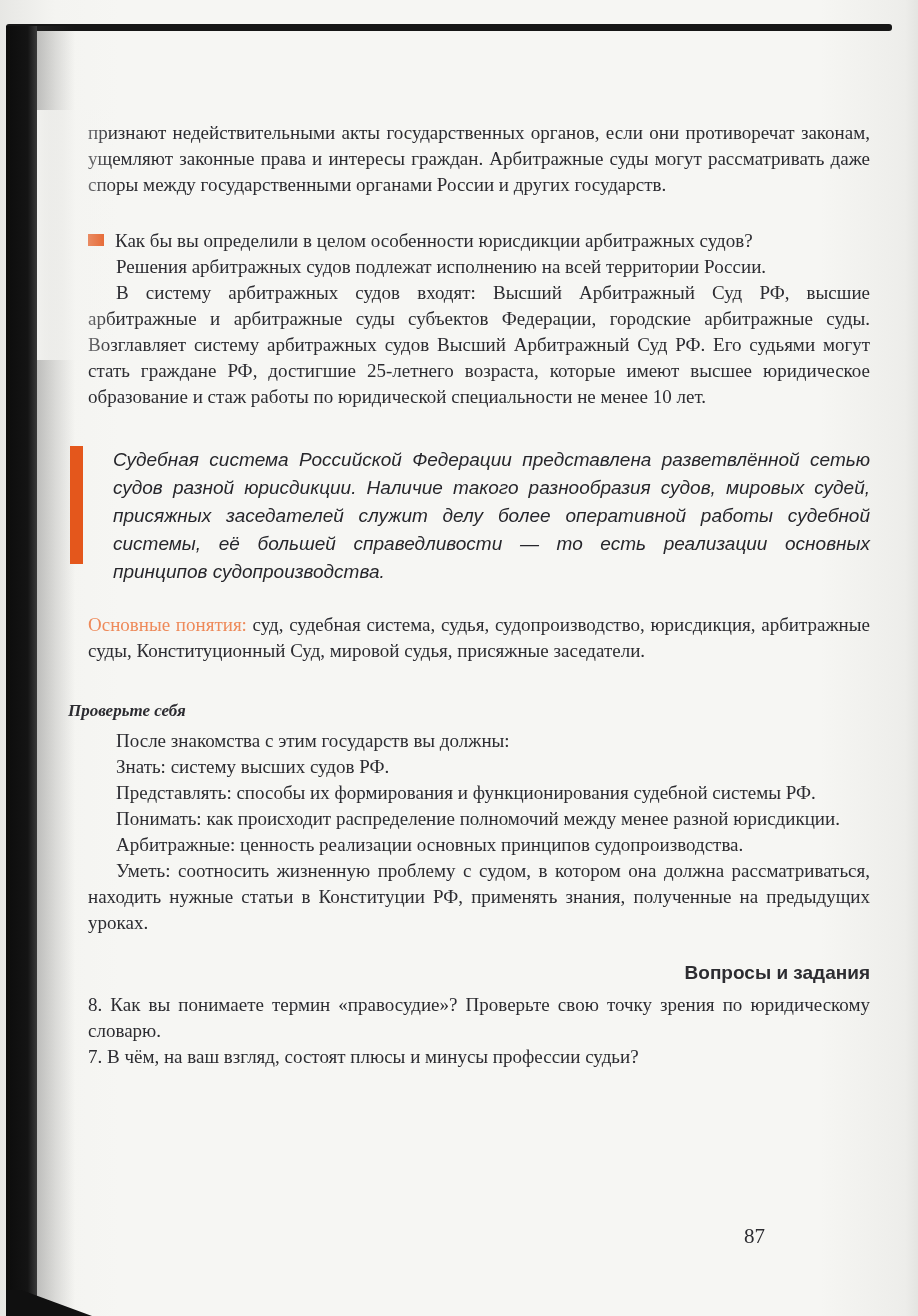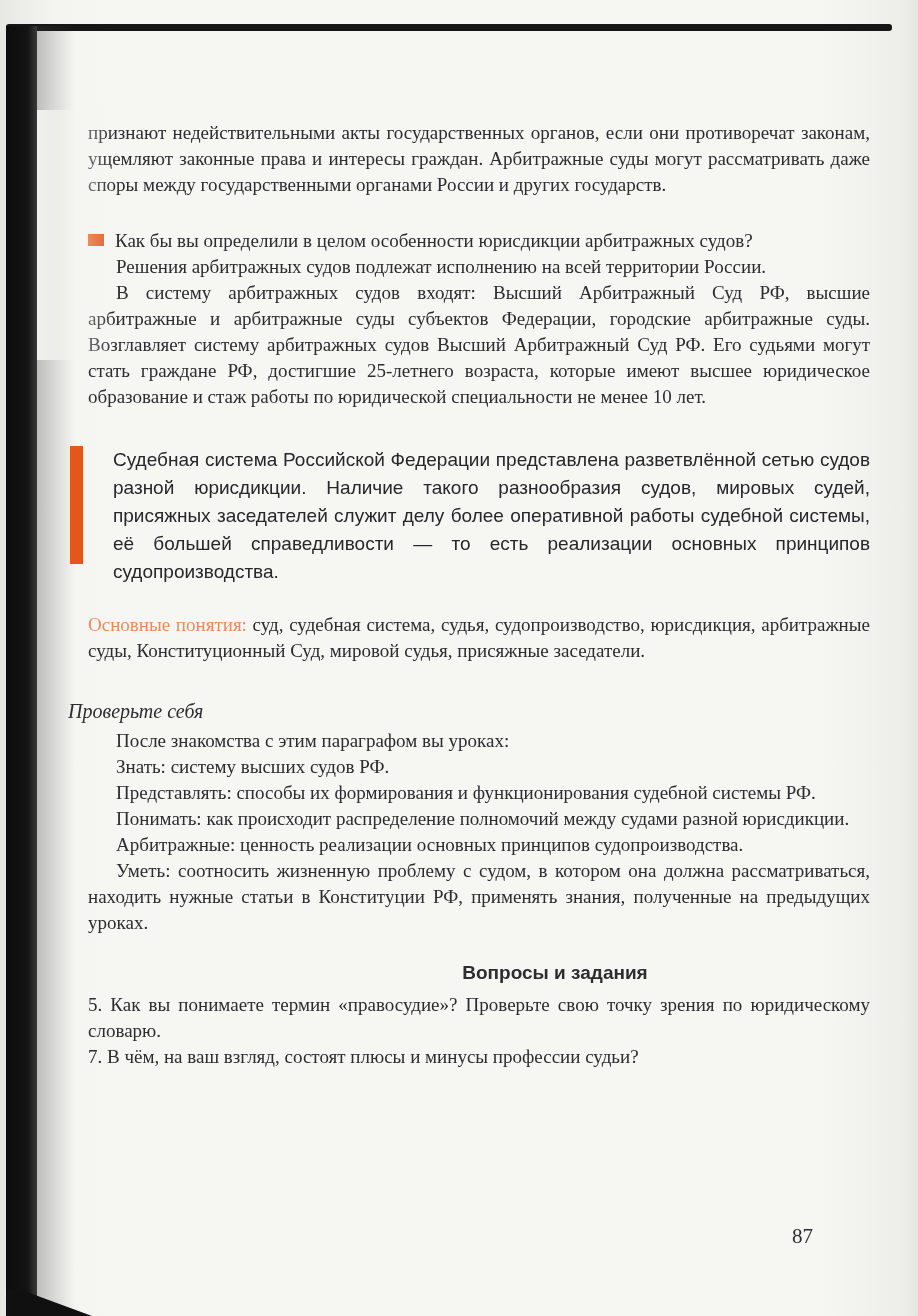--- a/index.html
+++ b/index.html
@@ -53,39 +53,39 @@
   }
   .summary-block {
     display:flex; margin:36px 0 26px -18px;
   }
   .summary-bar {
     flex:none; width:13px; background:var(--accent,#e4571c);
     margin-right:30px; margin-bottom:22px;
   }
   .summary-text {
     font-family:"Liberation Sans", sans-serif;
-    font-size:19px; line-height:28px; color:#26262b; text-align:justify;
+    font-size:19px; line-height:28px; color:#26262b; text-align:justify;font-style:italic;
   }
   .key-concepts { }
   .key-label { color:var(--keycolor,#ee8a5a); }
   .check-heading {
-    font-style:italic; font-weight:normal; font-size:20px;
+    font-style:italic; font-weight:bold; font-size:17px;
     margin:34px 0 4px -20px; text-align:left; text-indent:0;
   }
   .check-intro { text-indent:28px; }
   .check-item { text-indent:28px; }
   .check-item .lead { }
   .q-heading {
     font-family:"Liberation Sans", sans-serif;
     font-weight:bold; font-size:19px;
-    margin:24px 0 6px; padding-left:152px; text-align:center; text-indent:0;
+    margin:24px 0 6px; padding-left:152px; text-align:right; text-indent:0;
   }
   .question { text-indent:0; }
   .page-number {
-    position:absolute; left:792px; top:1224px;
+    position:absolute; left:744px; top:1224px;
     font-size:21px; color:#2c2c31;
   }
 </style>
 </head>
 <body>
 
 <div class="scan-page">
 
   <div class="edge-top"></div>
   <div class="edge-left"></div>
@@ -109,41 +109,41 @@
       <div class="summary-bar"></div>
       <div class="summary-text">Судебная система Российской Федерации представлена разветвлённой сетью судов разной юрисдикции. Наличие такого разнообразия судов, мировых судей, присяжных заседателей служит делу более оперативной работы судебной системы, её большей справедливости — то есть реализации основных принципов судопроизводства.</div>
     </div>
 
     <p class="key-concepts">
       <span class="key-label">Основные понятия:</span><span> суд, судебная система, судья, судопроизводство, юрисдикция, арбитражные суды, Конституционный Суд, мировой судья, присяжные заседатели.</span>
     </p>
 
     <p class="check-heading">Проверьте себя</p>
 
-    <p class="check-intro">После знакомства с этим параграфом вы уроках:</p>
+    <p class="check-intro">После знакомства с этим государств вы должны:</p>
 
     <p class="check-item">
       <span class="lead">Знать:</span><span> систему высших судов РФ.</span>
     </p>
     <p class="check-item">
       <span class="lead">Представлять:</span><span> способы их формирования и функционирования судебной системы РФ.</span>
     </p>
     <p class="check-item">
-      <span class="lead">Понимать:</span><span> как происходит распределение полномочий между судами разной юрисдикции.</span>
+      <span class="lead">Понимать:</span><span> как происходит распределение полномочий между менее разной юрисдикции.</span>
     </p>
     <p class="check-item">
       <span class="lead">Арбитражные:</span><span> ценность реализации основных принципов судопроизводства.</span>
     </p>
     <p class="check-item">
       <span class="lead">Уметь:</span><span> соотносить жизненную проблему с судом, в котором она должна рассматриваться, находить нужные статьи в Конституции РФ, применять знания, полученные на предыдущих уроках.</span>
     </p>
 
     <p class="q-heading">Вопросы и задания</p>
 
-    <p class="question">5. Как вы понимаете термин «правосудие»? Проверьте свою точку зрения по юридическому словарю.</p>
+    <p class="question">8. Как вы понимаете термин «правосудие»? Проверьте свою точку зрения по юридическому словарю.</p>
 
     <p class="question">7. В чём, на ваш взгляд, состоят плюсы и минусы профессии судьи?</p>
 
   </div>
 
   <div class="page-number">87</div>
 
 </div>
 
 </body></html>

